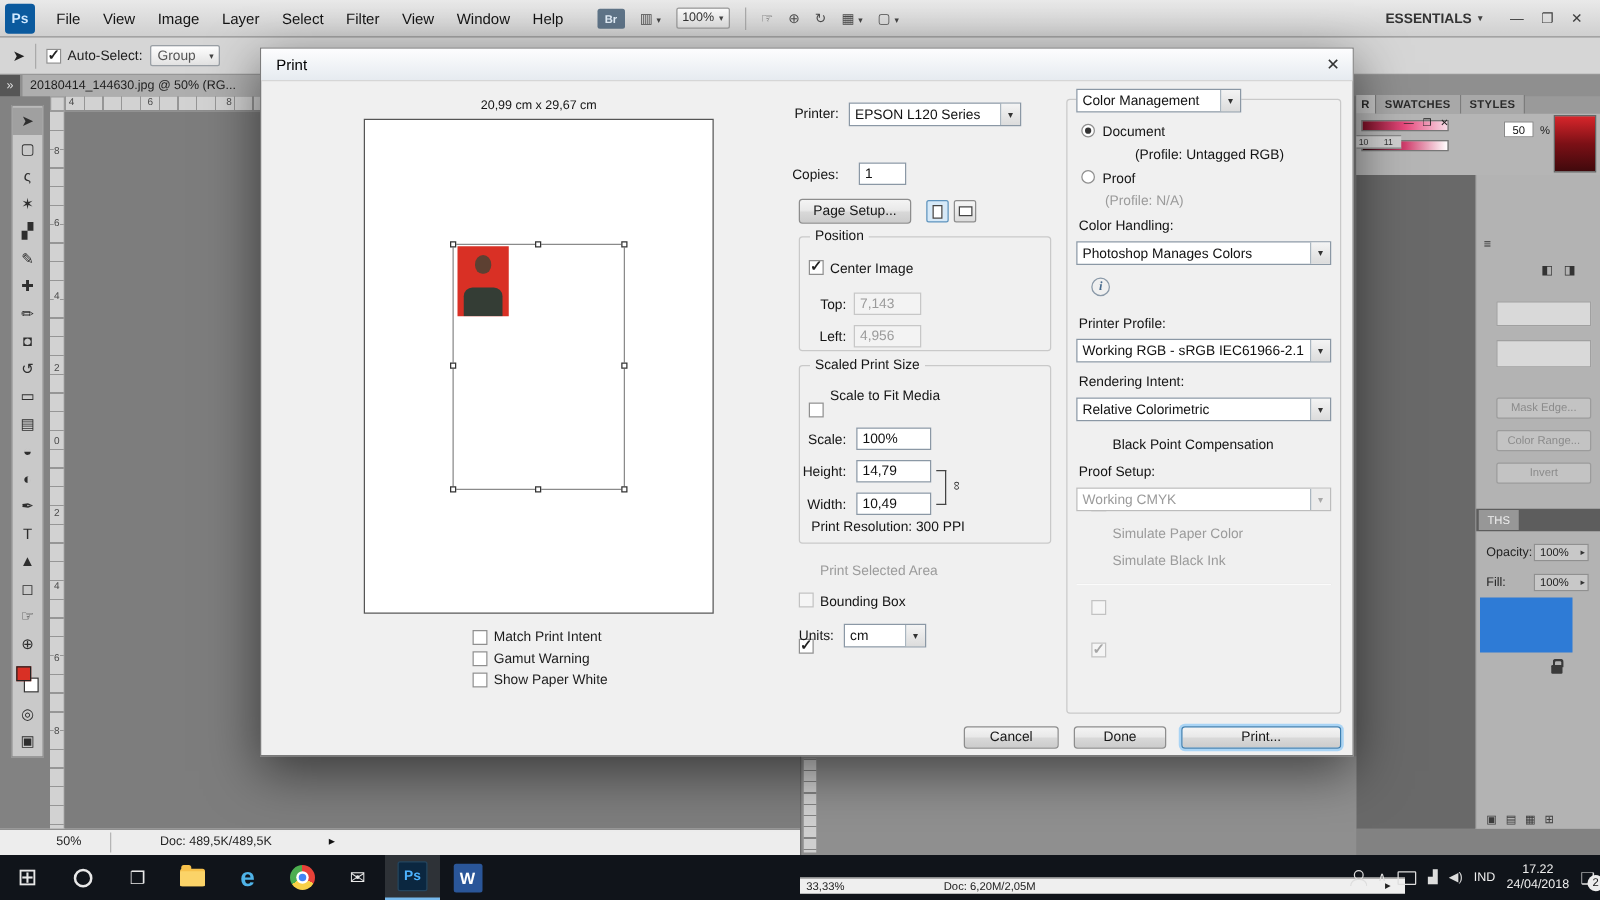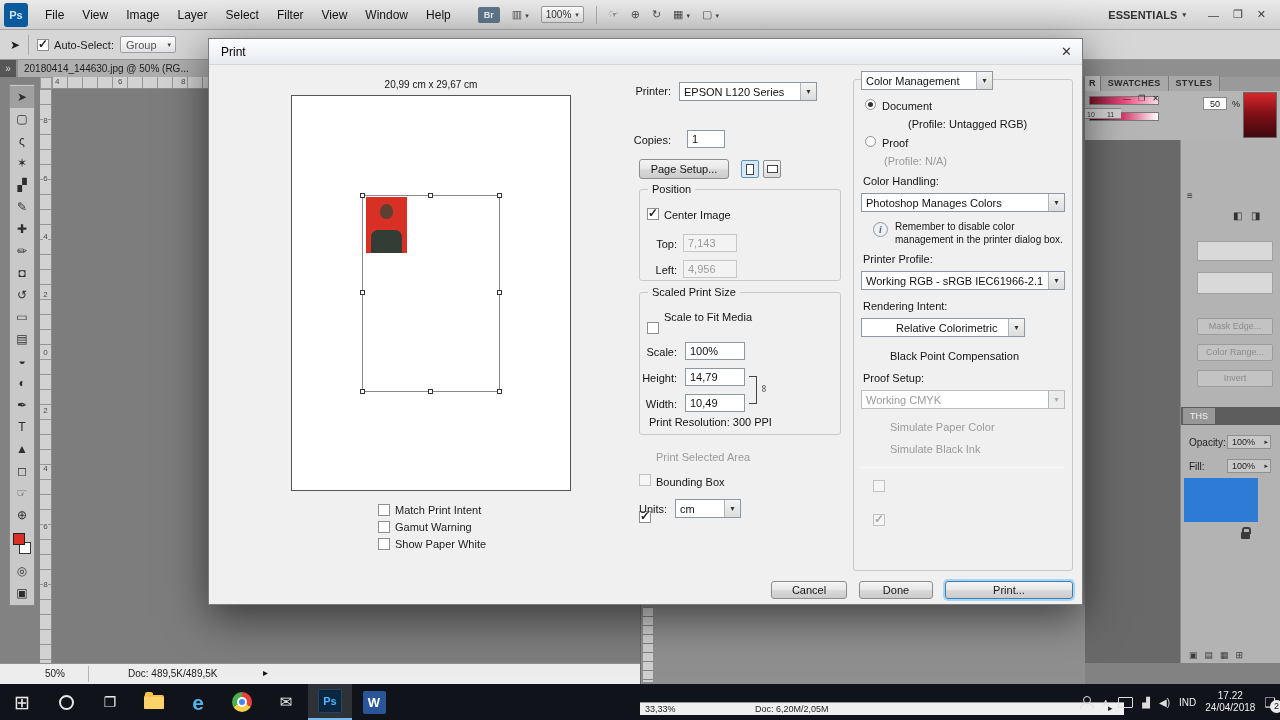--- a/index.html
+++ b/index.html
@@ -411,28 +411,27 @@
   <span class="lbl" style="left:675px;top:79px;margin-left:24px;">(Profile: Untagged RGB)</span>
   <div class="radio" style="left:656px;top:97px;"></div>
   <span class="lbl" style="left:673px;top:98px;">Proof</span>
   <span class="lbl dis" style="left:675px;top:116px;">(Profile: N/A)</span>
   <span class="lbl" style="left:654px;top:136px;">Color Handling:</span>
   <div class="dd" style="left:652px;top:154px;width:204px;">
     <span class="dd-text">Photoshop Manages Colors</span>
     <span class="dd-arrow">▾</span>
   </div>
   <div class="info-icon" style="left:664px;top:183px;">i</div>
-  <div class="reminder" style="left:686px;top:182px;width:172px;">Remember to disable color management in the printer dialog box.</div>
   <span class="lbl" style="left:654px;top:214px;">Printer Profile:</span>
   <div class="dd" style="left:652px;top:232px;width:204px;">
     <span class="dd-text">Working RGB - sRGB IEC61966-2.1</span>
     <span class="dd-arrow">▾</span>
   </div>
   <span class="lbl" style="left:654px;top:261px;">Rendering Intent:</span>
-  <div class="dd" style="left:652px;top:279px;width:164px;padding-left:30px;">
+  <div class="dd" style="left:652px;top:279px;width:204px;">
     <span class="dd-text">Relative Colorimetric</span>
     <span class="dd-arrow">▾</span>
   </div>
   <div class="cb checked abs" style="left:664px;top:310px;"></div>
   <span class="lbl" style="left:681px;top:311px;">Black Point Compensation</span>
   <span class="lbl" style="left:654px;top:333px;">Proof Setup:</span>
   <div class="dd disabled" style="left:652px;top:351px;width:204px;">
     <span class="dd-text">Working CMYK</span>
     <span class="dd-arrow">▾</span>
   </div>

